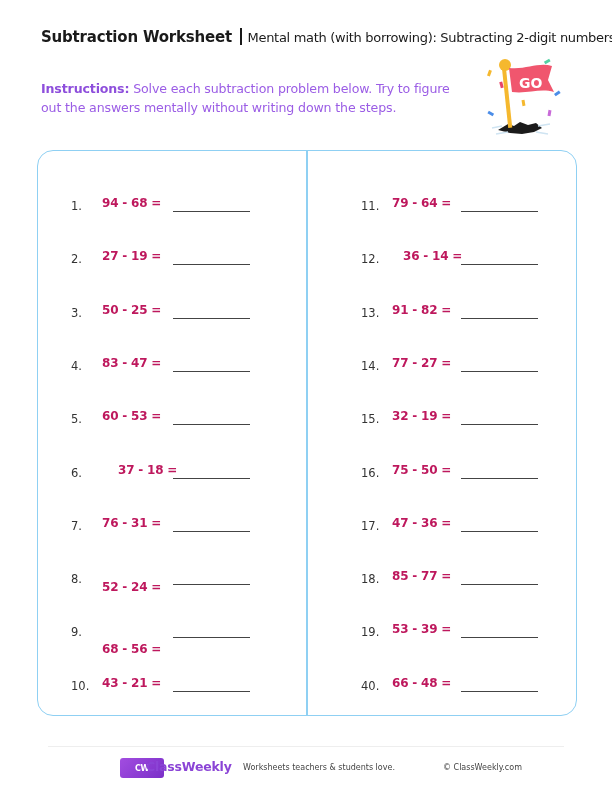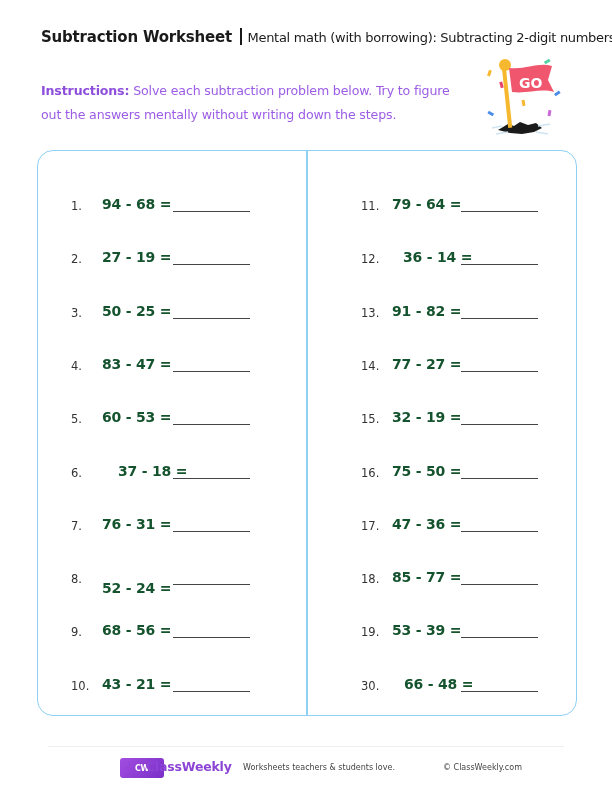--- a/index.html
+++ b/index.html
@@ -2,29 +2,29 @@
 <html><head>
 <meta charset="utf-8">
 <style>
   html, body { margin: 0; padding: 0; background: #ffffff; }
   body { width: 612px; height: 792px; position: relative; overflow: hidden;
          font-family: "DejaVu Sans", "Liberation Sans", sans-serif; color: #111; }
   .header { position: absolute; left: 41px; top: 27px; white-space: nowrap; }
   .title { font-weight: bold; font-size: 15px; letter-spacing: -0.2px; color: #1a1a1a; }
   .sep { display: inline-block; width: 1.6px; height: 17px; background: #1a1a1a; margin: 0 6px 0 8px; vertical-align: -3px; }
   .subtitle { font-size: 13px; color: #1a1a1a; letter-spacing: -0.3px; }
-  .instructions { position: absolute; left: 41px; top: 79px; width: 420px; font-size: 12.6px; line-height: 24px; color: #9b5de5; letter-spacing: -0.15px; }
+  .instructions { position: absolute; left: 41px; top: 79px; width: 420px; font-size: 12.6px; line-height: 19px; color: #9b5de5; letter-spacing: -0.15px; }
   .instructions b { font-weight: bold; color: #8e4fdc; }
   .flag { position: absolute; left: 478px; top: 52px; width: 90px; height: 88px; }
   .box { position: absolute; left: 37px; top: 150px; width: 540px; height: 566px;
          border: 1.5px solid #8fd0f3; border-radius: 16px; box-sizing: border-box; }
   .divider { position: absolute; left: 306px; top: 151px; width: 1.5px; height: 564px; background: #8fd0f3; }
   .problem { position: absolute; height: 20px; white-space: nowrap; }
   .num { position: absolute; left: 0; top: 3px; font-size: 11.5px; color: #333; }
-  .expr { position: absolute; top: 0; font-size: 14px; font-weight: bold; color: #14532d; letter-spacing: -0.2px; }
+  .expr { position: absolute; top: 0; font-size: 12px; font-weight: bold; color: #be185d; letter-spacing: -0.2px; }
   .blank { position: absolute; top: 15px; width: 77px; height: 0; border-top: 1.3px solid #444; }
   .footer-line { position: absolute; left: 48px; top: 746px; width: 516px; height: 1px; background: #eeeeee; }
   .logo { position: absolute; left: 120px; top: 758px; width: 44px; height: 20px; border-radius: 3px;
           background: linear-gradient(135deg, #a24de0, #7a2fc8); color: #fff; font-size: 8px; font-weight: bold;
           display: flex; align-items: center; justify-content: center; letter-spacing: -0.3px; }
   .brand { position: absolute; left: 146px; top: 759px; font-size: 12.5px; font-weight: bold; color: #8b44d6; letter-spacing: -0.2px; }
   .tagline { position: absolute; left: 243px; top: 763px; font-size: 8px; color: #444; white-space: nowrap; }
   .copyright { position: absolute; left: 398px; top: 763px; font-size: 8px; color: #444; white-space: nowrap; margin-left: 45px; }
 </style>
 </head>
@@ -97,21 +97,21 @@
       <span class="expr" style="left: 31px;">76 - 31 =</span>
       <span class="blank" style="left: 102px;"></span>
     </div>
     <div class="problem" style="left: 71px; top: 569.1px;">
       <span class="num">8.</span>
       <span class="expr" style="left: 31px; margin-top: 11px;">52 - 24 =</span>
       <span class="blank" style="left: 102px;"></span>
     </div>
     <div class="problem" style="left: 71px; top: 622.4px;">
       <span class="num">9.</span>
-      <span class="expr" style="left: 31px;">68 - 56 =</span>
+      <span class="expr" style="left: 31px; margin-top: 20px;">68 - 56 =</span>
       <span class="blank" style="left: 102px;"></span>
     </div>
     <div class="problem" style="left: 71px; top: 675.7px;">
       <span class="num">10.</span>
       <span class="expr" style="left: 31px; text-align: right;">43 - 21 =</span>
       <span class="blank" style="left: 102px;"></span>
     </div>
   </div>
 <div id="right-col">
     <div class="problem" style="left: 361px; top: 196px;">
@@ -153,22 +153,22 @@
       <span class="num">18.</span>
       <span class="expr" style="left: 31px;">85 - 77 =</span>
       <span class="blank" style="left: 100px;"></span>
     </div>
     <div class="problem" style="left: 361px; top: 622.4px;">
       <span class="num">19.</span>
       <span class="expr" style="left: 31px;">53 - 39 =</span>
       <span class="blank" style="left: 100px;"></span>
     </div>
     <div class="problem" style="left: 361px; top: 675.7px;">
-      <span class="num">30.</span>
-      <span class="expr" style="left: 43px;">66 - 48 =</span>
+      <span class="num">40.</span>
+      <span class="expr" style="left: 31px;">66 - 48 =</span>
       <span class="blank" style="left: 100px;"></span>
     </div>
   </div>
 
 <div class="footer-line"></div>
 <div class="logo">CW</div>
 <div class="brand">ClassWeekly</div>
 <div class="tagline">Worksheets teachers &amp; students love.</div>
 <div class="copyright">© ClassWeekly.com</div>
 

